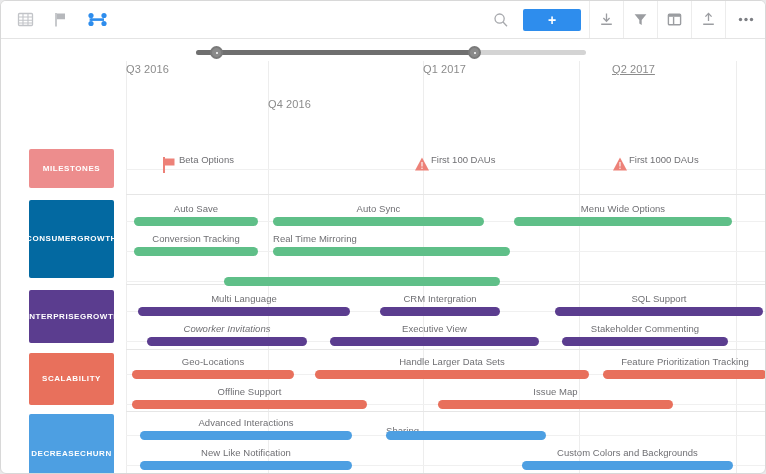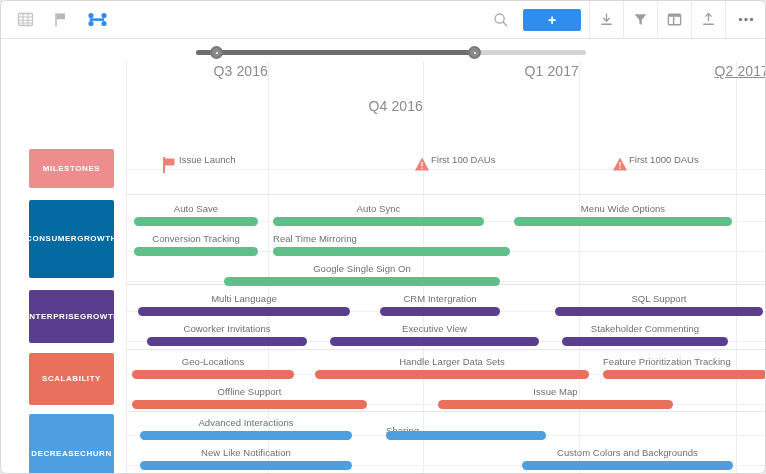--- a/index.html
+++ b/index.html
@@ -86,23 +86,23 @@
   #knob-right { left: 272px; }
 
   
   #board {
     position: relative;
     height: 414px;
   }
   .axis-label {
     position: absolute;
     top: 2px;
-    font-size: 14px;
+    font-size: 11px;
     color: #8b8b8b;
-    text-align: right;
+    text-align: left;
     letter-spacing: .1px;
   }
   .vline {
     position: absolute;
     top: 0; bottom: 0;
     width: 1px;
     background: #ededed;
   }
   .hline {
     position: absolute;
@@ -284,52 +284,51 @@
       <div class="bar-label" style="top: 142px; left: 272px; width: 211px; text-align: center;">Auto Sync</div>
       <div class="bar" style="top: 156px; left: 272px; width: 211px; background: rgb(95, 191, 136);"></div>
       <div class="bar-label" style="top: 142px; left: 513px; width: 218px; text-align: center;">Menu Wide Options</div>
       <div class="bar" style="top: 156px; left: 513px; width: 218px; background: rgb(95, 191, 136);"></div>
       <div class="hline" style="top: 190px;"></div>
       <div class="bar-label" style="top: 172px; left: 133px; width: 124px; text-align: center;">Conversion Tracking</div>
       <div class="bar" style="top: 186px; left: 133px; width: 124px; background: rgb(95, 191, 136);"></div>
       <div class="bar-label" style="top: 172px; left: 272px; width: 237px; ">Real Time Mirroring</div>
       <div class="bar" style="top: 186px; left: 272px; width: 237px; background: rgb(95, 191, 136);"></div>
       <div class="hline" style="top: 220px;"></div>
-      <div class="bar-label" style="top: 202px; left: 223px; width: 276px; text-align: center;">Google Single Sign On</div>
       <div class="bar" style="top: 216px; left: 223px; width: 276px; background: rgb(95, 191, 136);"></div>
       <div class="lane-chip" style="top: 229px; height: 53px; background: rgb(91, 61, 143);">
         <span>ENTERPRISE</span>
         <br>
         <span>GROWTH</span>
       </div>
       <div class="lane-hline" style="top: 288px;"></div>
       <div class="hline" style="top: 250px;"></div>
       <div class="bar-label" style="top: 232px; left: 137px; width: 212px; text-align: center;">Multi Language</div>
       <div class="bar" style="top: 246px; left: 137px; width: 212px; background: rgb(91, 61, 143);"></div>
       <div class="bar-label" style="top: 232px; left: 379px; width: 120px; text-align: center;">CRM Intergration</div>
       <div class="bar" style="top: 246px; left: 379px; width: 120px; background: rgb(91, 61, 143);"></div>
       <div class="bar-label" style="top: 232px; left: 554px; width: 208px; text-align: center;">SQL Support</div>
       <div class="bar" style="top: 246px; left: 554px; width: 208px; background: rgb(91, 61, 143);"></div>
       <div class="hline" style="top: 280px;"></div>
-      <div class="bar-label" style="top: 262px; left: 146px; width: 160px; text-align: center;">Coworker Invitations</div>
+      <div class="bar-label" style="top: 262px; left: 146px; width: 160px; text-align: center; font-style: italic;">Coworker Invitations</div>
       <div class="bar" style="top: 276px; left: 146px; width: 160px; background: rgb(91, 61, 143);"></div>
       <div class="bar-label" style="top: 262px; left: 329px; width: 209px; text-align: center;">Executive View</div>
       <div class="bar" style="top: 276px; left: 329px; width: 209px; background: rgb(91, 61, 143);"></div>
       <div class="bar-label" style="top: 262px; left: 561px; width: 166px; text-align: center;">Stakeholder Commenting</div>
       <div class="bar" style="top: 276px; left: 561px; width: 166px; background: rgb(91, 61, 143);"></div>
       <div class="lane-chip" style="top: 292px; height: 52px; background: rgb(232, 112, 92);">
         <span>SCALABILITY</span>
       </div>
       <div class="lane-hline" style="top: 350px;"></div>
       <div class="hline" style="top: 313px;"></div>
       <div class="bar-label" style="top: 295px; left: 131px; width: 162px; text-align: center;">Geo-Locations</div>
       <div class="bar" style="top: 309px; left: 131px; width: 162px; background: rgb(232, 112, 92);"></div>
       <div class="bar-label" style="top: 295px; left: 314px; width: 274px; text-align: center;">Handle Larger Data Sets</div>
       <div class="bar" style="top: 309px; left: 314px; width: 274px; background: rgb(232, 112, 92);"></div>
-      <div class="bar-label" style="top: 295px; left: 602px; width: 164px; text-align: left;">Feature Prioritization Tracking</div>
+      <div class="bar-label" style="top: 295px; left: 602px; width: 164px; text-align: center;">Feature Prioritization Tracking</div>
       <div class="bar" style="top: 309px; left: 602px; width: 164px; background: rgb(232, 112, 92);"></div>
       <div class="hline" style="top: 343px;"></div>
       <div class="bar-label" style="top: 325px; left: 131px; width: 235px; text-align: center;">Offline Support</div>
       <div class="bar" style="top: 339px; left: 131px; width: 235px; background: rgb(232, 112, 92);"></div>
       <div class="bar-label" style="top: 325px; left: 437px; width: 235px; text-align: center;">Issue Map</div>
       <div class="bar" style="top: 339px; left: 437px; width: 235px; background: rgb(232, 112, 92);"></div>
       <div class="lane-chip" style="top: 353px; height: 80px; background: rgb(77, 159, 226);">
         <span>DECREASE</span>
         <br>
         <span>CHURN</span>
@@ -342,21 +341,21 @@
       <div class="hline" style="top: 404px;"></div>
       <div class="bar-label" style="top: 386px; left: 139px; width: 212px; text-align: center;">New Like Notification</div>
       <div class="bar" style="top: 400px; left: 139px; width: 212px; background: rgb(77, 159, 226);"></div>
       <div class="bar-label" style="top: 386px; left: 521px; width: 211px; text-align: center;">Custom Colors and Backgrounds</div>
       <div class="bar" style="top: 400px; left: 521px; width: 211px; background: rgb(77, 159, 226);"></div>
       <div class="hline" style="top: 108px;"></div>
       <div class="ms-icon" style="left: 161px; top: 95px;"><svg width="15" height="18" viewBox="0 0 15 18">
           <line x1="2" y1="1" x2="2" y2="17" stroke="#ed8178" stroke-width="2"></line>
           <path d="M2.6 2.5 H12.5 V9.5 H2.6 Z" fill="#ed8178"></path>
         </svg></div>
-      <div class="ms-label" style="left: 178px; top: 93px;">Issue Launch</div>
+      <div class="ms-label" style="left: 178px; top: 93px;">Beta Options</div>
       <div class="ms-icon" style="left: 413px; top: 95px;"><svg width="16" height="16" viewBox="0 0 16 16">
           <path d="M8 1.4 L15 14.4 H1 Z" fill="#ed8178"></path>
           <line x1="8" y1="6" x2="8" y2="10.6" stroke="#ffffff" stroke-width="1.1"></line>
           <circle cx="8" cy="12.3" r="0.7" fill="#ffffff"></circle>
         </svg></div>
       <div class="ms-label" style="left: 430px; top: 93px; text-align: right;">First 100 DAUs</div>
       <div class="ms-icon" style="left: 611px; top: 95px;"><svg width="16" height="16" viewBox="0 0 16 16">
           <path d="M8 1.4 L15 14.4 H1 Z" fill="#ed8178"></path>
           <line x1="8" y1="6" x2="8" y2="10.6" stroke="#ffffff" stroke-width="1.1"></line>
           <circle cx="8" cy="12.3" r="0.7" fill="#ffffff"></circle>

